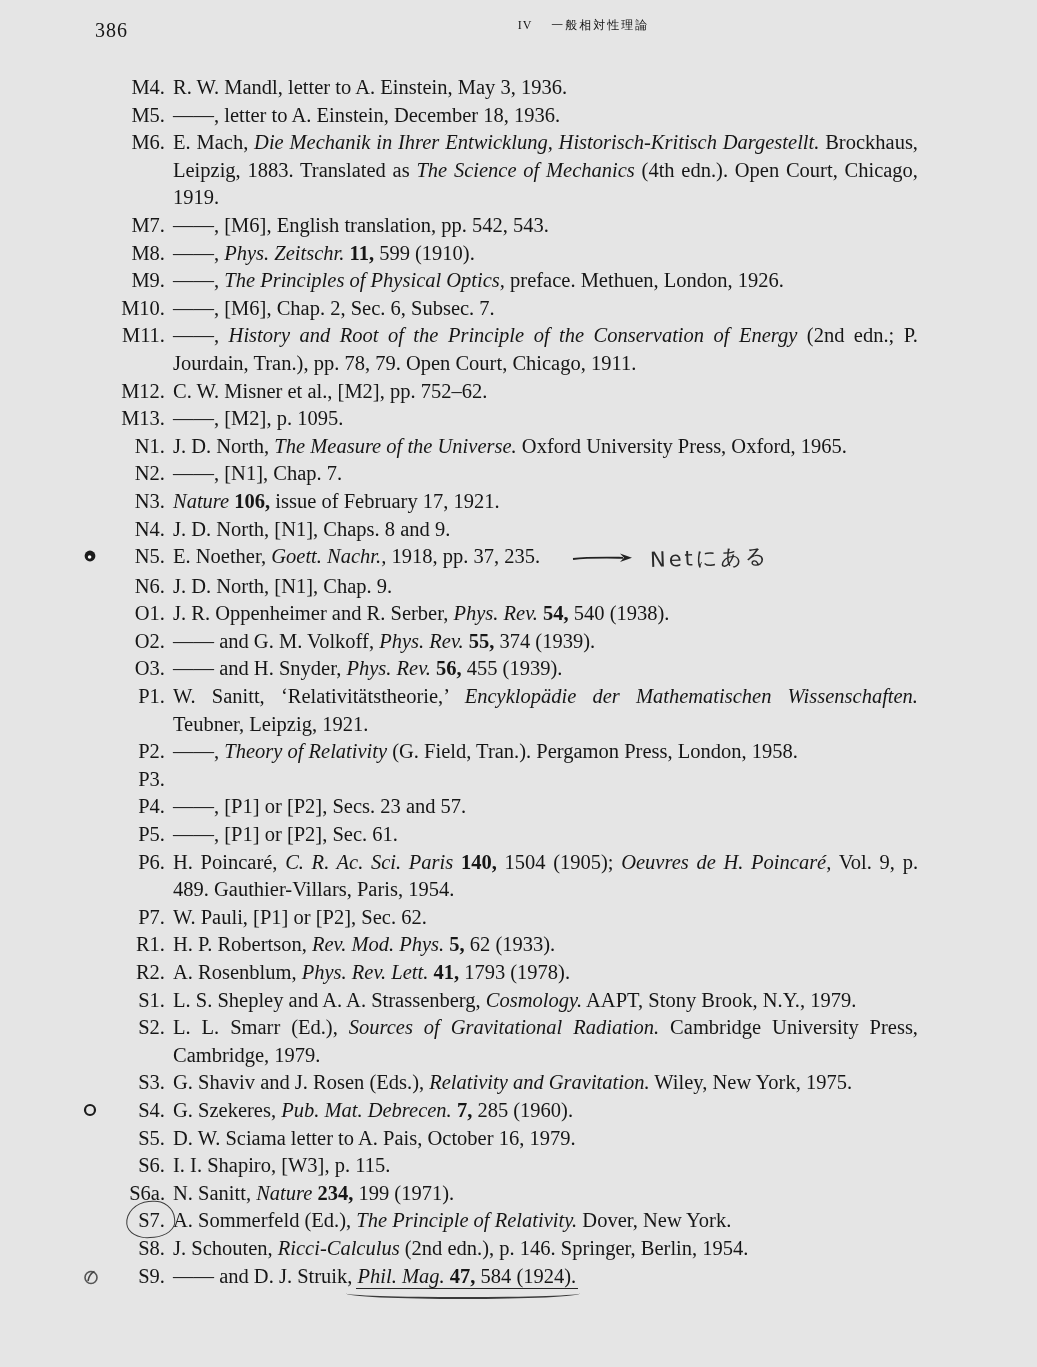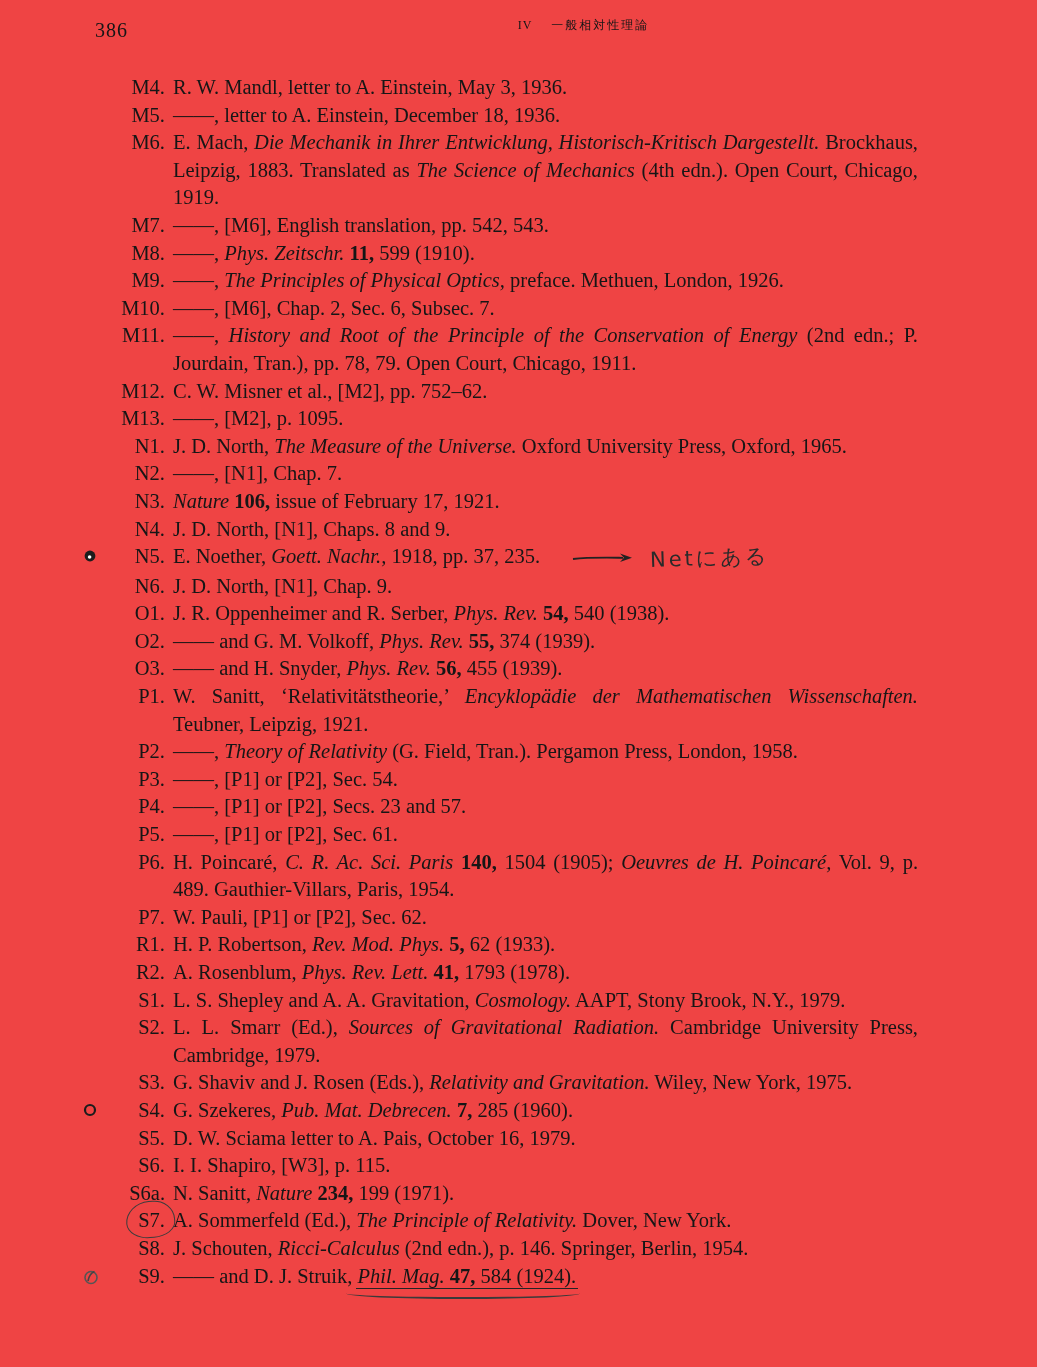--- a/index.html
+++ b/index.html
@@ -1,19 +1,19 @@
 <!DOCTYPE html>
 <html><head>
 <meta charset="utf-8">
 <style>
   html,body{margin:0;padding:0;background:#fbfbf8;}
   .page{
     position:relative;
     width:1037px;height:1367px;
-    background:#ef4444;
+    background:#e5e5e5;
     color:#161616;
     font-family:"Liberation Serif","DejaVu Serif",serif;
     box-sizing:border-box;
     padding-top:14px;
     overflow:hidden;
   }
   .page-header{position:relative;height:36px;}
   .page-number{
     position:absolute;left:95px;top:5px;
     font-size:20px;letter-spacing:1px;
@@ -170,21 +170,20 @@
       <div class="ref-row">
         <span class="ref-label"><span class="label-inner">P1.</span></span>
         <span class="ref-text"><span class="seg">W. Sanitt, ‘Relativitätstheorie,’ </span><span class="seg seg-i">Encyklopädie der Mathematischen Wissenschaften.</span><span class="seg"> Teubner, Leipzig, 1921.</span></span>
       </div>
       <div class="ref-row">
         <span class="ref-label"><span class="label-inner">P2.</span></span>
         <span class="ref-text"><span class="seg">——, </span><span class="seg seg-i">Theory of Relativity</span><span class="seg"> (G. Field, Tran.). Pergamon Press, London, 1958.</span></span>
       </div>
       <div class="ref-row">
         <span class="ref-label"><span class="label-inner">P3.</span></span>
-        <span class="ref-text"><span class="seg">——, [P1] or [P2], Sec. 54.</span></span>
       </div>
       <div class="ref-row">
         <span class="ref-label"><span class="label-inner">P4.</span></span>
         <span class="ref-text"><span class="seg">——, [P1] or [P2], Secs. 23 and 57.</span></span>
       </div>
       <div class="ref-row">
         <span class="ref-label"><span class="label-inner">P5.</span></span>
         <span class="ref-text"><span class="seg">——, [P1] or [P2], Sec. 61.</span></span>
       </div>
       <div class="ref-row">
@@ -198,21 +197,21 @@
       <div class="ref-row">
         <span class="ref-label"><span class="label-inner">R1.</span></span>
         <span class="ref-text"><span class="seg">H. P. Robertson, </span><span class="seg seg-i">Rev. Mod. Phys. </span><span class="seg seg-b">5,</span><span class="seg"> 62 (1933).</span></span>
       </div>
       <div class="ref-row">
         <span class="ref-label"><span class="label-inner">R2.</span></span>
         <span class="ref-text"><span class="seg">A. Rosenblum, </span><span class="seg seg-i">Phys. Rev. Lett. </span><span class="seg seg-b">41,</span><span class="seg"> 1793 (1978).</span></span>
       </div>
       <div class="ref-row">
         <span class="ref-label"><span class="label-inner">S1.</span></span>
-        <span class="ref-text"><span class="seg">L. S. Shepley and A. A. Gravitation, </span><span class="seg seg-i">Cosmology.</span><span class="seg"> AAPT, Stony Brook, N.Y., 1979.</span></span>
+        <span class="ref-text"><span class="seg">L. S. Shepley and A. A. Strassenberg, </span><span class="seg seg-i">Cosmology.</span><span class="seg"> AAPT, Stony Brook, N.Y., 1979.</span></span>
       </div>
       <div class="ref-row">
         <span class="ref-label"><span class="label-inner">S2.</span></span>
         <span class="ref-text"><span class="seg">L. L. Smarr (Ed.), </span><span class="seg seg-i">Sources of Gravitational Radiation.</span><span class="seg"> Cambridge University Press, Cambridge, 1979.</span></span>
       </div>
       <div class="ref-row">
         <span class="ref-label"><span class="label-inner">S3.</span></span>
         <span class="ref-text"><span class="seg">G. Shaviv and J. Rosen (Eds.), </span><span class="seg seg-i">Relativity and Gravitation.</span><span class="seg"> Wiley, New York, 1975.</span></span>
       </div>
       <div class="ref-row">

